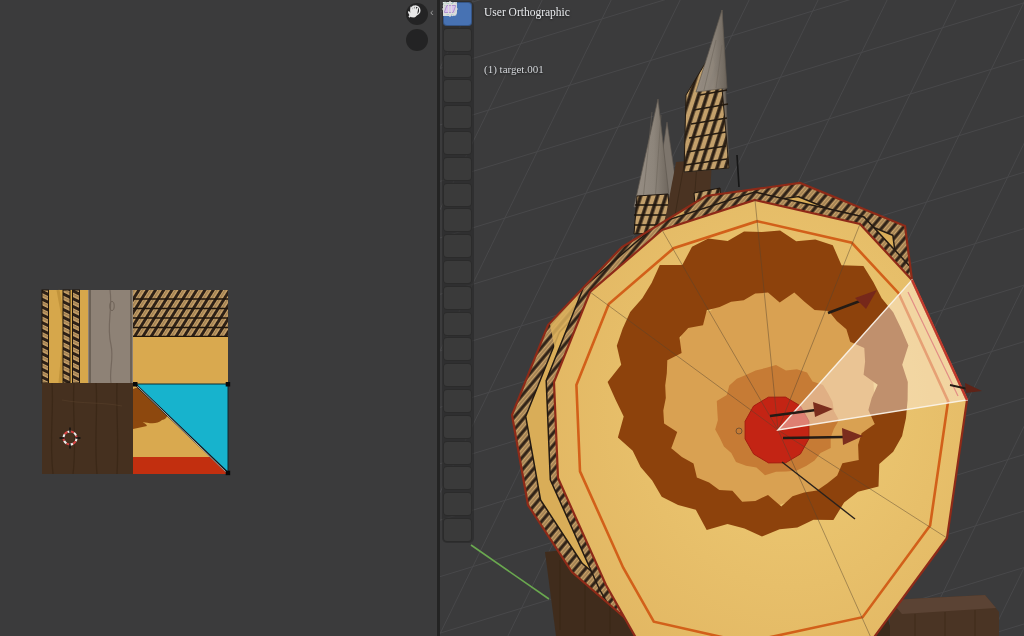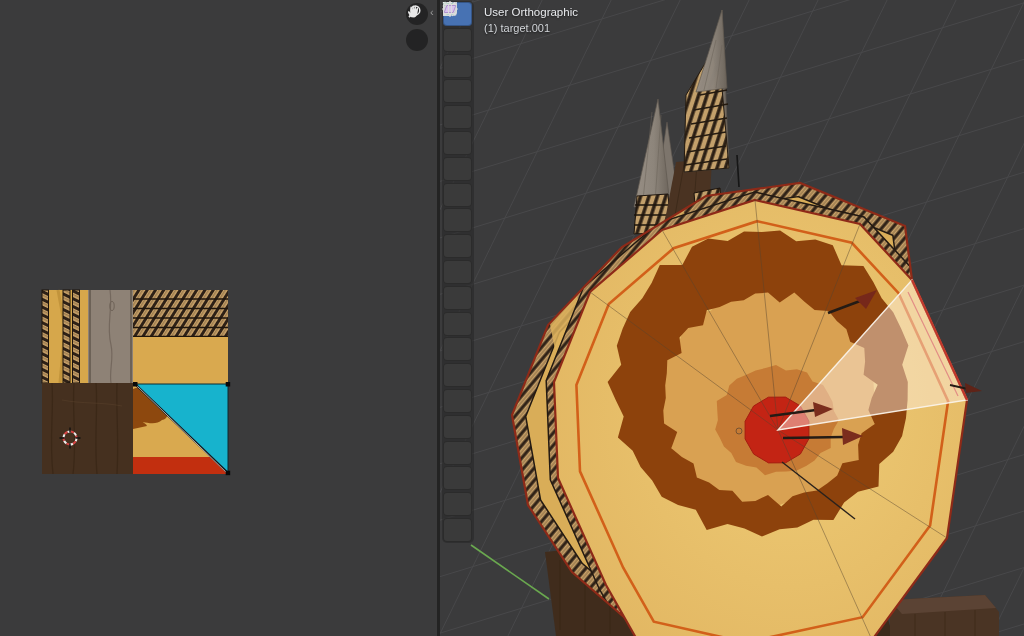--- a/index.html
+++ b/index.html
@@ -4,22 +4,22 @@
 <style>
   html,body{margin:0;padding:0;background:#222;}
   *{box-sizing:border-box;}
   .stage{position:relative;width:1024px;height:636px;overflow:hidden;
          background:var(--bg,#3b3b3c);font-family:"Liberation Sans",sans-serif;}
   .uv-pane{position:absolute;left:0;top:0;width:437px;height:636px;background:var(--bg,#3b3b3c);}
   .divider{position:absolute;left:437px;top:0;width:3px;height:636px;background:#232323;}
   .v3d-pane{position:absolute;left:440px;top:0;width:584px;height:636px;}
   .uv-pane svg,.v3d-pane svg{position:absolute;left:0;top:0;}
   .vp-header{position:absolute;left:44px;top:4px;line-height:16px;
-             color:#e9ebee;font-size:11.5px;text-shadow:0 1px 2px rgba(0,0,0,.55);}
-  .vp-header .obj{color:#d2d5d9;font-size:11px;}
+             color:#e9ebee;font-size:11.5px;text-shadow:0 1px 2px rgba(0,0,0,.55);font-family:Liberation Serif, serif;}
+  .vp-header .obj{color:#d2d5d9;font-size:11px;margin-top:41px;}
   .toolbar{position:absolute;left:2px;top:1px;width:32px;padding:1px;
            display:flex;flex-direction:column;gap:1.8px;
            background:rgba(38,38,38,.55);border-radius:5px;}
   .tbtn{width:29px;height:24px;border-radius:4px;background:#3a3a3a;
         display:flex;align-items:center;justify-content:center;flex:0 0 auto;
         box-shadow:0 0 0 1px rgba(0,0,0,.25) inset;}
   .tbtn.active{background:var(--accent,#4772b3);}
   .tbtn svg{display:block;}
   .nav-btns{position:absolute;left:406px;top:3px;display:flex;flex-direction:column;gap:4px;}
   .nav-btn{width:22px;height:22px;border-radius:50%;background:rgba(32,32,32,.85);

